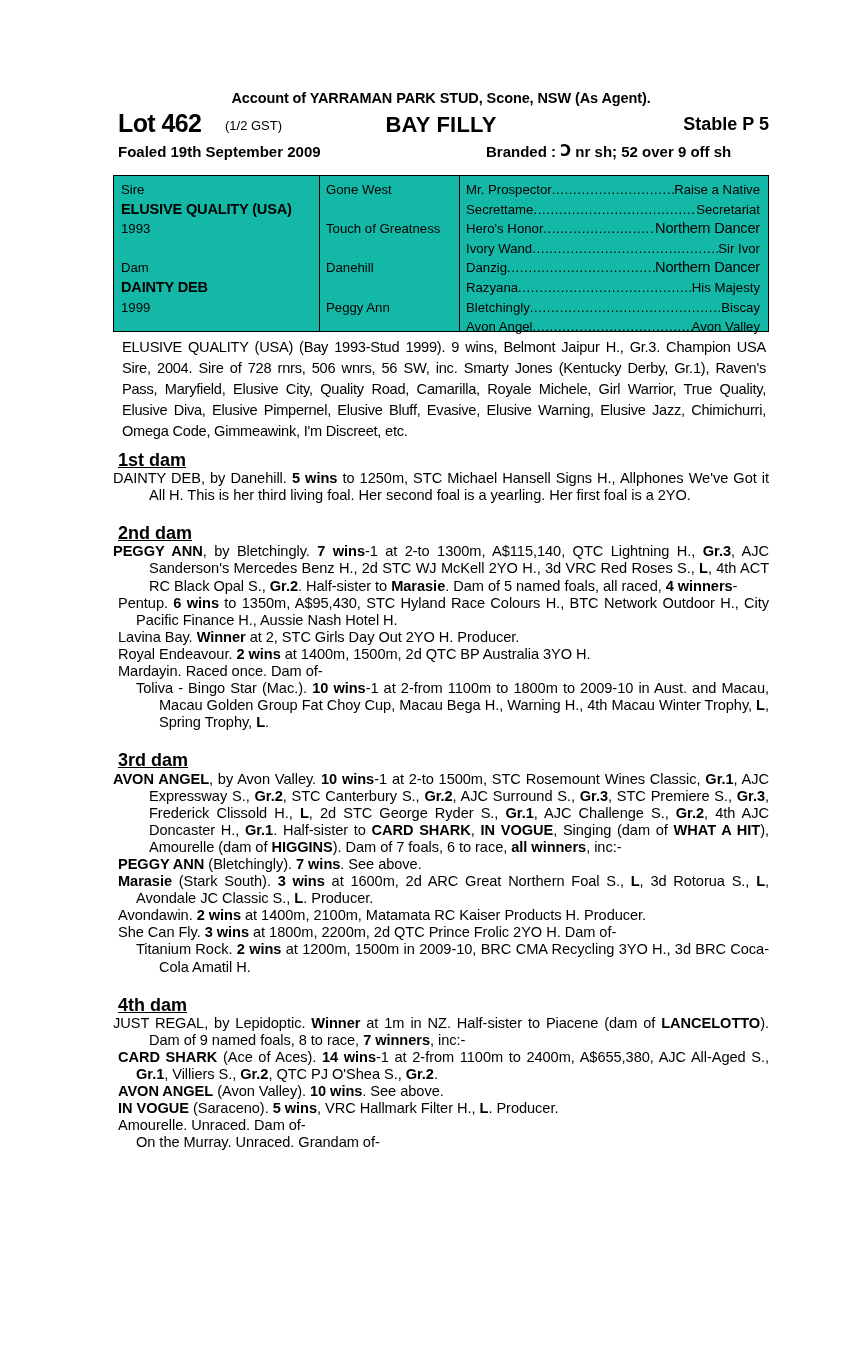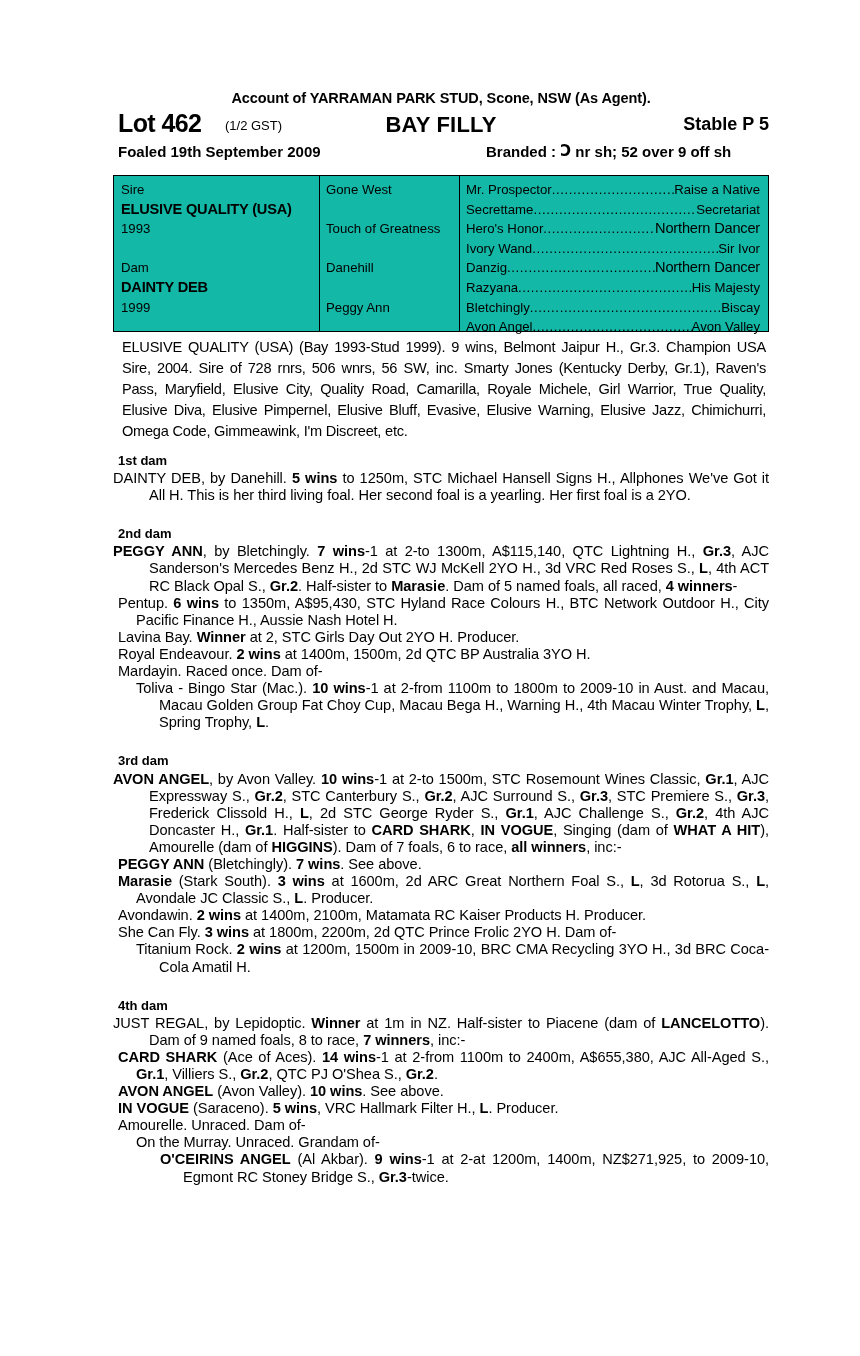--- a/index.html
+++ b/index.html
@@ -173,24 +173,25 @@
   .fam {
     position: absolute;
     left: 113px;
     top: 452px;
     width: 656px;
     font-size: 14.6px;
     line-height: 17.1px;
   }
   .dam-head {
     font-weight: bold;
-    font-size: 13px;
+    font-size: 18px;
     margin-left: 5px;
     margin-top: 0px;
     margin-bottom: 1px;
+    text-decoration: underline;
   }
   .sec { margin-bottom: 21px; }
   .sec:last-child { margin-bottom: 0; }
 
   p.e {
     margin: 0;
     text-align: justify;
     text-justify: inter-word;
     letter-spacing: -0.05px;
   }
@@ -316,17 +317,16 @@
         <p class="e l2">Titanium Rock. <b>2 wins</b> at 1200m, 1500m in 2009-10, BRC CMA Recycling 3YO H., 3d BRC Coca-Cola Amatil H.</p>
       </div>
       <div class="sec">
         <div class="dam-head">4th dam</div>
         <p class="e l0i">JUST REGAL, by Lepidoptic. <b>Winner</b> at 1m in NZ. Half-sister to Piacene (dam of <b>LANCELOTTO</b>). Dam of 9 named foals, 8 to race, <b>7 winners</b>, inc:-</p>
         <p class="e l1"><b>CARD SHARK</b> (Ace of Aces). <b>14 wins</b>-1 at 2-from 1100m to 2400m, A$655,380, AJC All-Aged S., <b>Gr.1</b>, Villiers S., <b>Gr.2</b>, QTC PJ O'Shea S., <b>Gr.2</b>.</p>
         <p class="e l1"><b>AVON ANGEL</b> (Avon Valley). <b>10 wins</b>. See above.</p>
         <p class="e l1"><b>IN VOGUE</b> (Saraceno). <b>5 wins</b>, VRC Hallmark Filter H., <b>L</b>. Producer.</p>
         <p class="e l1">Amourelle. Unraced. Dam of-</p>
         <p class="e l2">On the Murray. Unraced. Grandam of-</p>
-        <p class="e l3"><b>O'CEIRINS ANGEL</b> (Al Akbar). <b>9 wins</b>-1 at 2-at 1200m, 1400m, NZ$271,925, to 2009-10, Egmont RC Stoney Bridge S., <b>Gr.3</b>-twice.</p>
       </div>
     </div>
 
 </div>
 
 </body></html>

